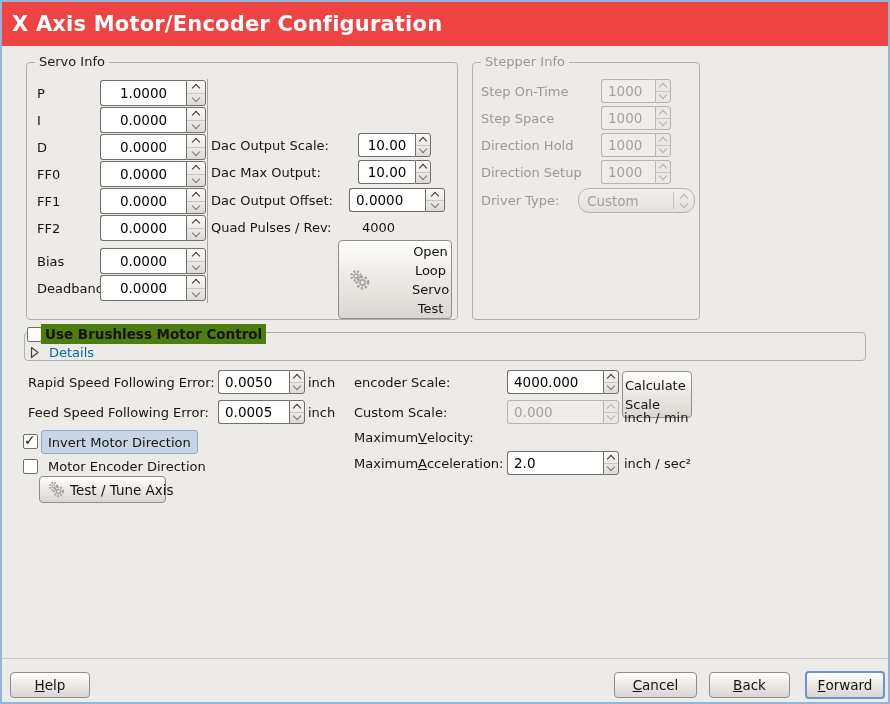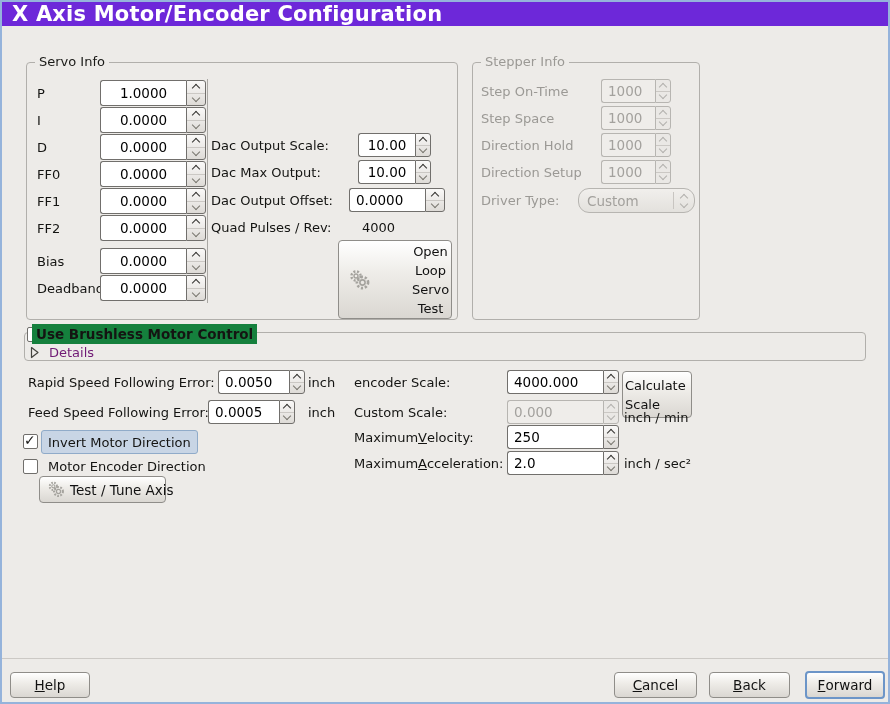--- a/index.html
+++ b/index.html
@@ -1,19 +1,19 @@
 <!DOCTYPE html>
 <html><head>
 <meta charset="utf-8">
 <style>
   html,body{margin:0;padding:0;}
   body{font-family:"DejaVu Sans","Liberation Sans",sans-serif;background:#D6D3CF;}
   #window{position:relative;width:890px;height:704px;box-sizing:border-box;
           background:#EDEBE8;border:2px solid #95B3DB;overflow:hidden;}
-  .titlebar{position:absolute;left:0;top:0;right:0;height:24px;background:#6d28d9;
+  .titlebar{position:absolute;left:0;top:0;right:0;height:44px;background:#ef4444;
             display:flex;align-items:center;padding-left:10px;}
   .titlebar .t{color:#FFFFFF;font-size:21px;font-weight:bold;letter-spacing:0.2px;}
   .frame{position:absolute;border:1px solid #B1AFAB;border-radius:4px;box-sizing:border-box;}
   .legend{position:absolute;left:8px;top:-9px;background:#EDEBE8;padding:0 4px;
           font-size:13px;color:#1A1A17;white-space:nowrap;}
   .legend.dim{color:#9B9995;}
   .lbl{position:absolute;display:flex;align-items:center;font-size:13px;color:#141412;
        height:24px;white-space:nowrap;}
   .lbl.dim{color:#9B9995;}
   .vsep{position:absolute;width:1px;background:#A9A7A3;}
@@ -293,45 +293,45 @@
       <span class="csep"></span>
       <span class="car">
           <i class="cu"></i>
           <i class="cd"></i>
         </span>
     </div>
   </div>
 
   <div class="frame" style="left:22px;top:330px;width:842px;height:29px;"></div>
   <span class="cb" style="left:25px;top:325px;"></span>
-  <span class="lbl bold" style="left:30px;top:322px;height:20px;background:#15803d;padding:0 4px;">Use Brushless Motor Control</span>
+  <span class="lbl bold" style="left:39px;top:322px;height:20px;background:#4d7c0f;padding:0 4px;">Use Brushless Motor Control</span>
 
   <div class="expander" style="left:27px;top:342px;height:16px;">
     <svg width="11" height="13" viewBox="0 0 11 13">
       <path d="M2.5 1.5 L9 6.5 L2.5 11.5 Z" fill="#EDEBE8" stroke="#45443F" stroke-width="1.2" stroke-linejoin="round"></path>
     </svg>
-    <span style="font-size:13px;color:#701a75;">Details</span>
+    <span style="font-size:13px;color:#0369a1;">Details</span>
   </div>
 
   <span class="lbl" style="left:26px;top:368px;">Rapid Speed Following Error:</span>
   <div class="spin" style="left:216px;top:368px;width:87px;height:24px;">
     <div class="e">0.0050</div>
     <div class="sp n">
         <div class="sb">
           <i class="cu"></i>
         </div>
         <div class="sb">
           <i class="cd"></i>
         </div>
       </div>
   </div>
   <span class="lbl" style="left:306px;top:368px;">inch</span>
 
   <span class="lbl" style="left:26px;top:398px;">Feed Speed Following Error:</span>
-  <div class="spin" style="left:206px;top:398px;width:87px;height:24px;">
+  <div class="spin" style="left:216px;top:398px;width:87px;height:24px;">
     <div class="e">0.0005</div>
     <div class="sp n">
         <div class="sb">
           <i class="cu"></i>
         </div>
         <div class="sb">
           <i class="cd"></i>
         </div>
       </div>
   </div>
@@ -379,31 +379,20 @@
           <i class="cd"></i>
         </div>
       </div>
   </div>
 
   <div class="btn" style="left:620px;top:369px;width:70px;height:47px;justify-content:flex-start;">
     <div class="calct">Calculate Scale</div>
   </div>
 
   <span class="lbl" style="left:352px;top:423px;">Maximum <u>V</u>elocity:</span>
-  <div class="spin" style="left:505px;top:423px;width:112px;height:24px;">
-    <div class="e">250</div>
-    <div class="sp n">
-        <div class="sb">
-          <i class="cu"></i>
-        </div>
-        <div class="sb">
-          <i class="cd"></i>
-        </div>
-      </div>
-  </div>
   <span class="lbl" style="left:622px;top:403px;">inch / min</span>
 
   <span class="lbl" style="left:352px;top:449px;">Maximum <u>A</u>cceleration:</span>
   <div class="spin" style="left:505px;top:449px;width:112px;height:24px;">
     <div class="e">2.0</div>
     <div class="sp n">
         <div class="sb">
           <i class="cu"></i>
         </div>
         <div class="sb">

